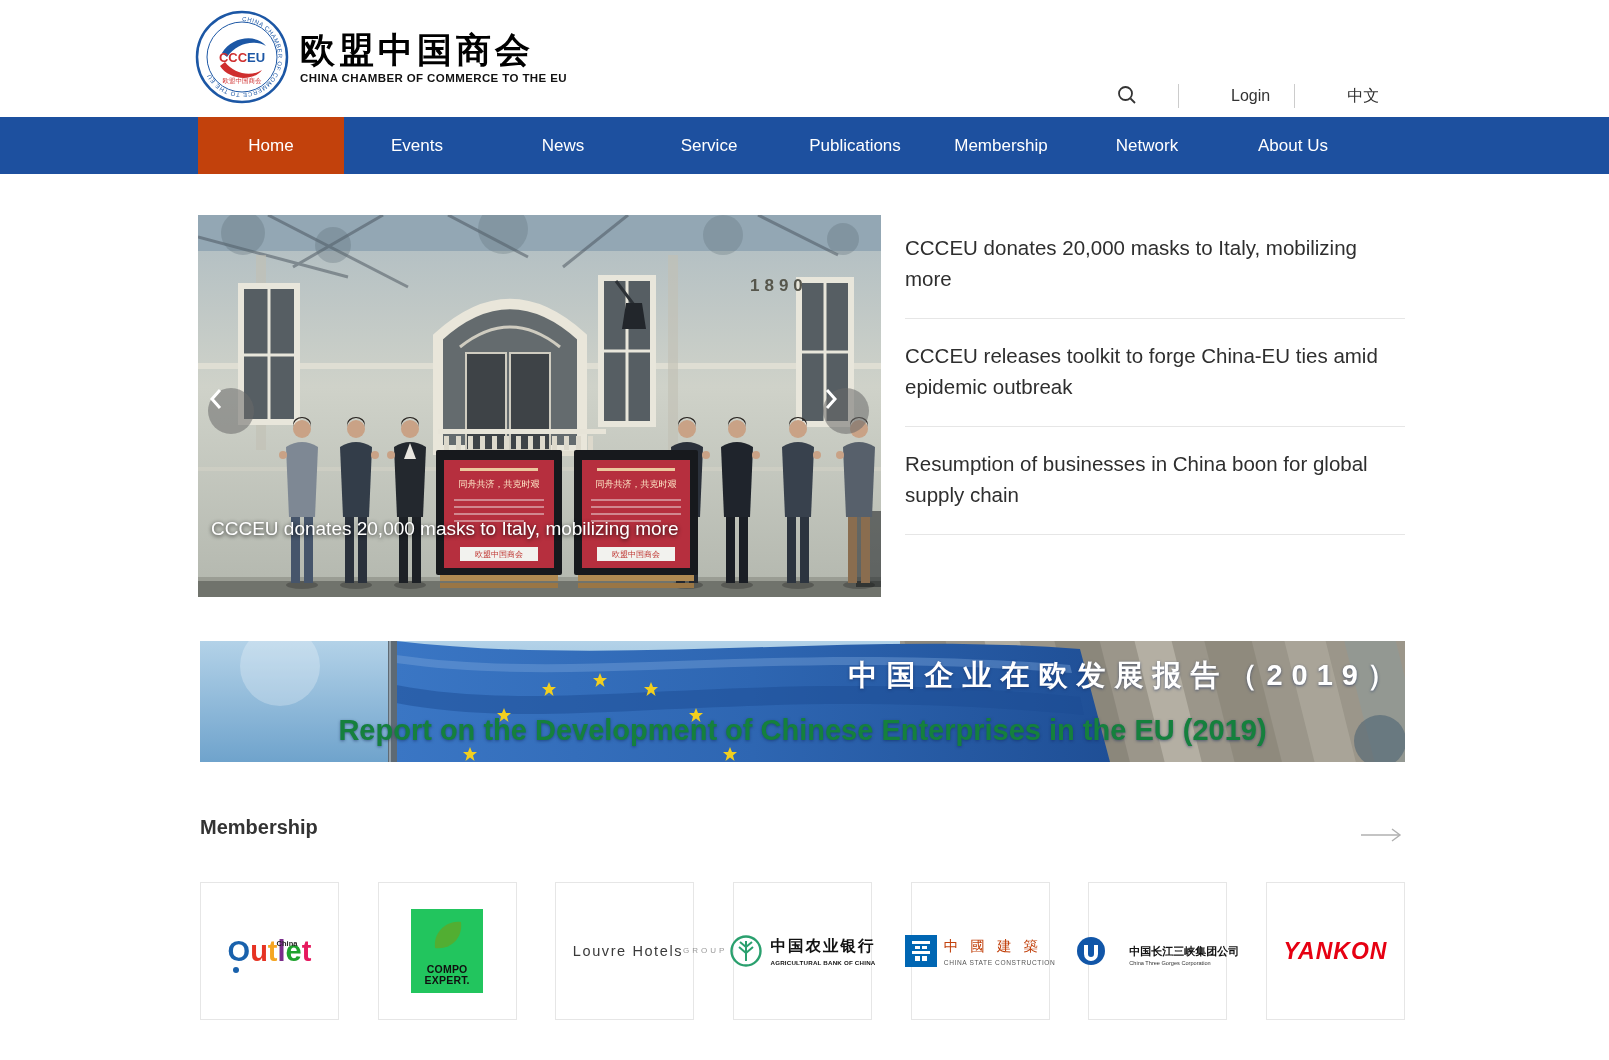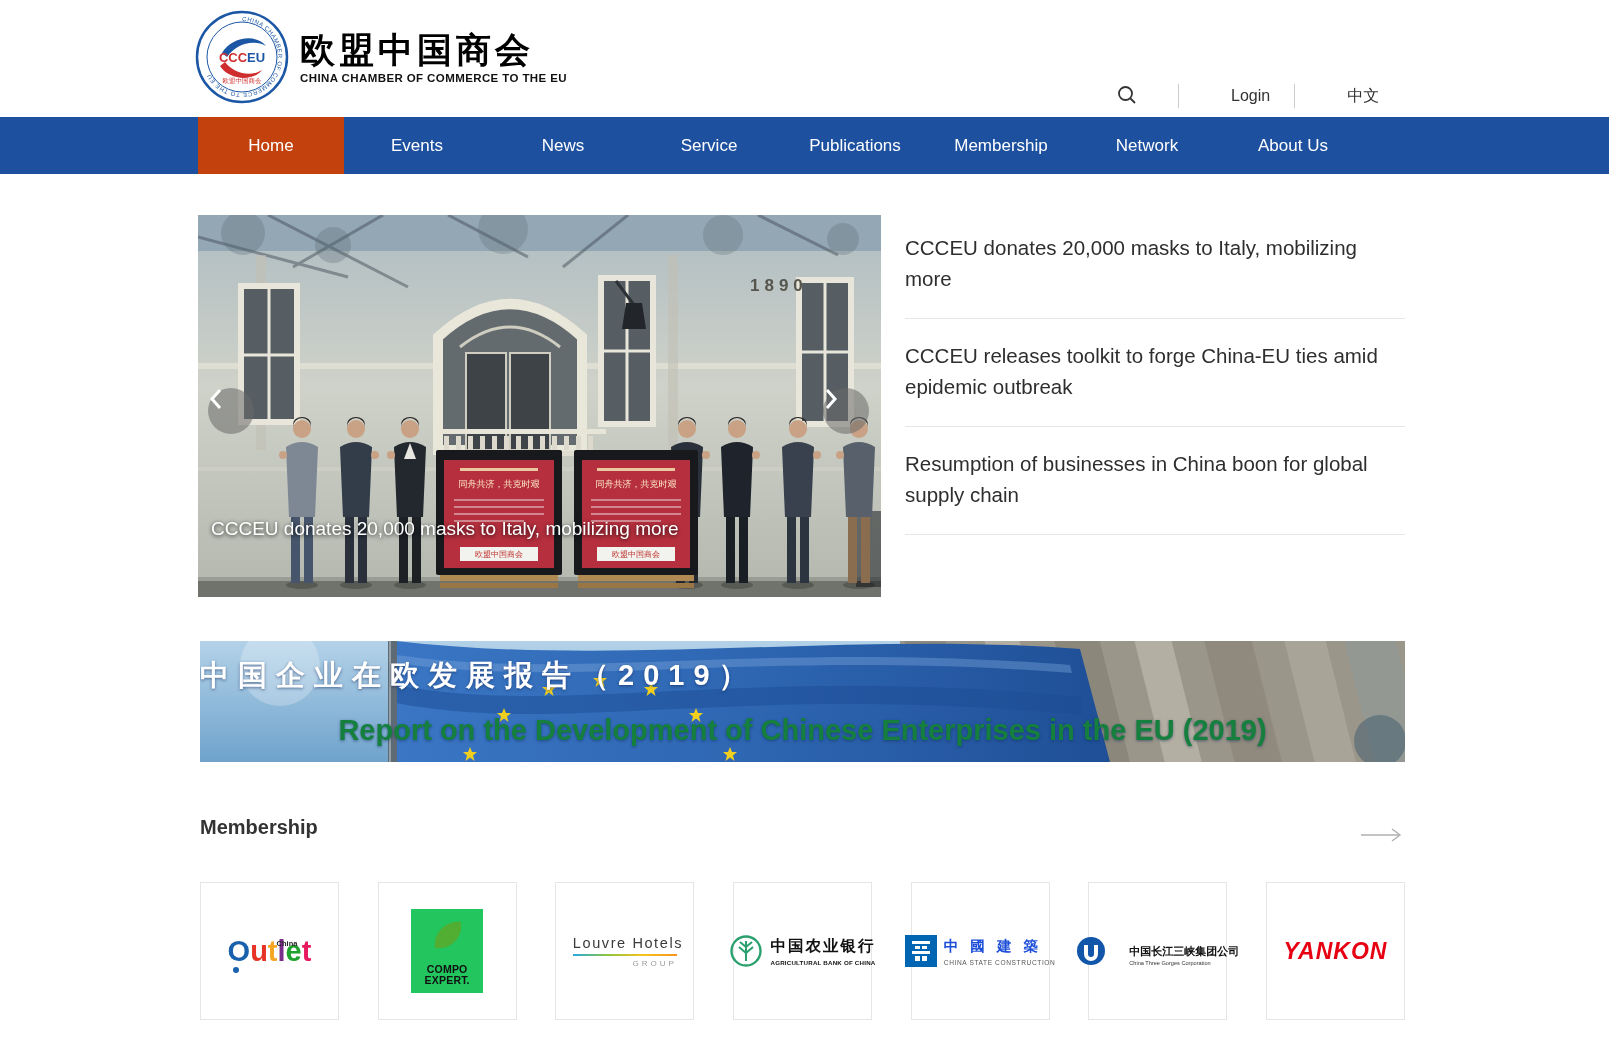--- a/index.html
+++ b/index.html
@@ -35,49 +35,49 @@
   .news-head{position:relative;height:35px;}
   .news-title{position:absolute;left:180px;top:2px;font-size:19px;color:#1e1e1e;}
   .news-rule{position:absolute;left:192px;right:0;top:33px;height:1px;background:#c9c9c9;}
   .news-dash{position:absolute;right:1px;top:16px;width:22px;height:2px;background:#8f8f8f;cursor:pointer;}
   #news ul{list-style:none;margin:0;padding:0;}
   #news li{padding:21px 0 24px;border-bottom:1px solid #e6e6e6;font-size:20.5px;line-height:31px;color:#2e2e2e;cursor:pointer;}
 
   
   #report{position:absolute;left:200px;top:641px;width:1205px;height:121px;overflow:hidden;cursor:pointer;}
   #report svg{position:absolute;left:0;top:0;}
-  .bn-cn{position:absolute;left:0;top:15px;width:100%;text-align:left;font-size:29px;font-weight:bold;color:#fff;letter-spacing:9px;text-shadow:0 1px 3px rgba(20,40,90,.6);}
+  .bn-cn{position:absolute;left:0;top:15px;width:100%;text-align:right;font-size:29px;font-weight:bold;color:#fff;letter-spacing:9px;text-shadow:0 1px 3px rgba(20,40,90,.6);}
   .bn-en{position:absolute;left:0;top:73px;width:100%;text-align:center;font-size:29px;font-weight:bold;color:#15803d;text-shadow:0 1px 3px rgba(20,40,90,.55);}
 
   
   #mem-head{position:absolute;left:200px;top:816px;width:1205px;height:36px;}
   #mem-head h2{margin:0;font-size:20px;font-weight:600;color:#333;}
   #mem-arrow{position:absolute;right:2px;top:12px;cursor:pointer;}
   #cards{position:absolute;left:200px;top:882px;width:1205px;height:138px;display:flex;justify-content:space-between;}
   .card{width:139px;height:138px;box-sizing:border-box;border:1px solid #e6e6e6;background:#fff;display:flex;align-items:center;justify-content:center;cursor:pointer;}
 
   
   .outlet{position:relative;font-weight:bold;font-size:29px;letter-spacing:0;line-height:29px;}
   .outlet .sup{position:absolute;right:14px;top:-8px;font-size:7.5px;color:#222;font-weight:bold;letter-spacing:0;}
   .o-dot{position:absolute;left:5px;bottom:-7px;width:6px;height:6px;border-radius:50%;background:#1961ac;}
   
   .compo{width:72px;height:84px;background:#22c55e;display:flex;flex-direction:column;align-items:center;justify-content:flex-end;padding-bottom:7px;box-sizing:border-box;}
   .compo-txt{font-size:10.5px;line-height:11px;font-weight:bold;color:#101010;text-align:center;letter-spacing:.2px;}
   
-  .louvre{display:flex;flex-direction:column;width:104px;}
+  .louvre{display:flex;width:104px;}
   .louvre-name{font-size:14.5px;color:#3a3a3a;letter-spacing:1.6px;white-space:nowrap;}
   .louvre-line{height:2px;margin-top:3px;background:linear-gradient(90deg,#29a8df,#8dc63f,#f7c31d,#f7941d);}
   .louvre-group{font-size:8px;color:#9a9a9a;letter-spacing:3px;text-align:right;margin-top:3px;}
   
   .abc{display:flex;align-items:center;gap:7px;}
   .abc-cn{font-size:15.5px;color:#111;font-weight:bold;letter-spacing:2px;white-space:nowrap;}
   .abc-en{font-size:6.2px;color:#111;font-weight:bold;letter-spacing:.2px;margin-top:2px;white-space:nowrap;}
   
   .csc{display:flex;align-items:center;gap:7px;}
-  .csc-cn{font-size:14.5px;color:#1d4ed8;letter-spacing:4px;white-space:nowrap;font-weight:bold;}
+  .csc-cn{font-size:14.5px;color:#c2410c;letter-spacing:4px;white-space:nowrap;font-weight:normal;}
   .csc-en{font-size:6.6px;color:#555;letter-spacing:.6px;margin-top:3px;white-space:nowrap;}
   
   .ctg{display:flex;align-items:flex-end;gap:23px;}
   .ctg-cn{font-size:11px;color:#111;font-weight:bold;white-space:nowrap;}
   .ctg-en{font-size:5.6px;color:#333;margin-top:1px;white-space:nowrap;}
   
   .yankon{font-size:23px;font-weight:bold;font-style:italic;color:#e60012;letter-spacing:1px;}
 </style>
 </head>
 <body>

